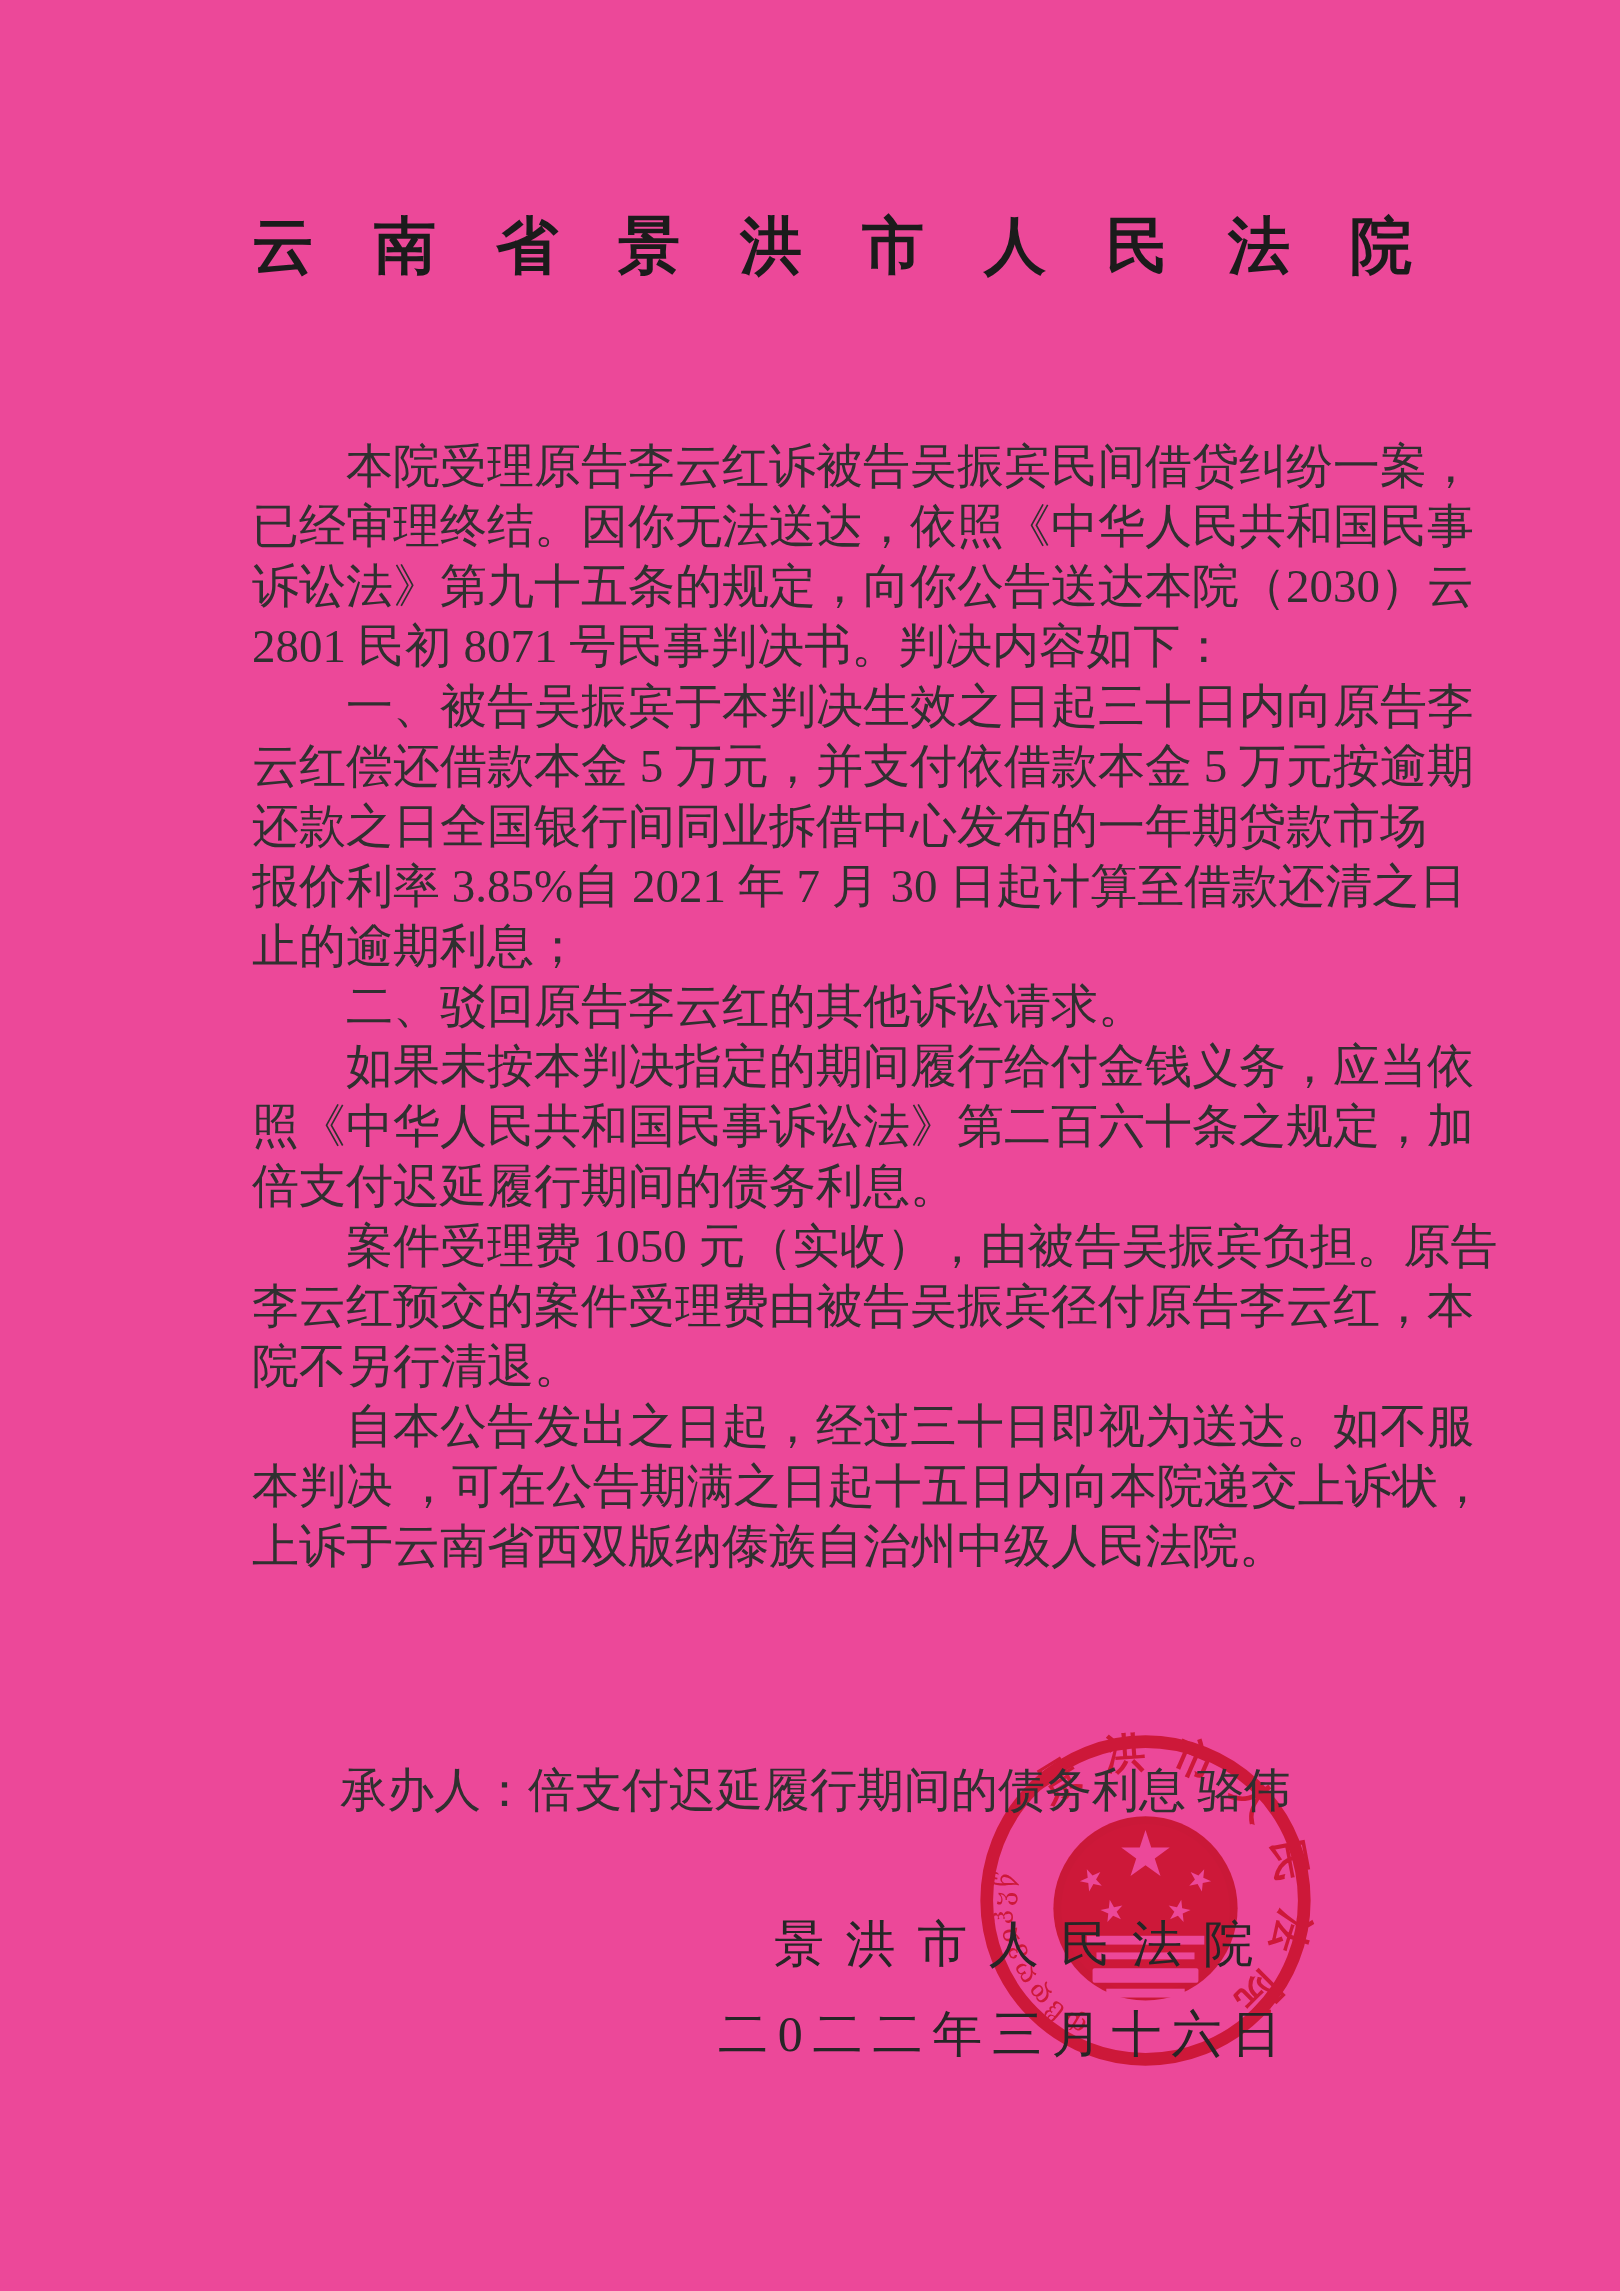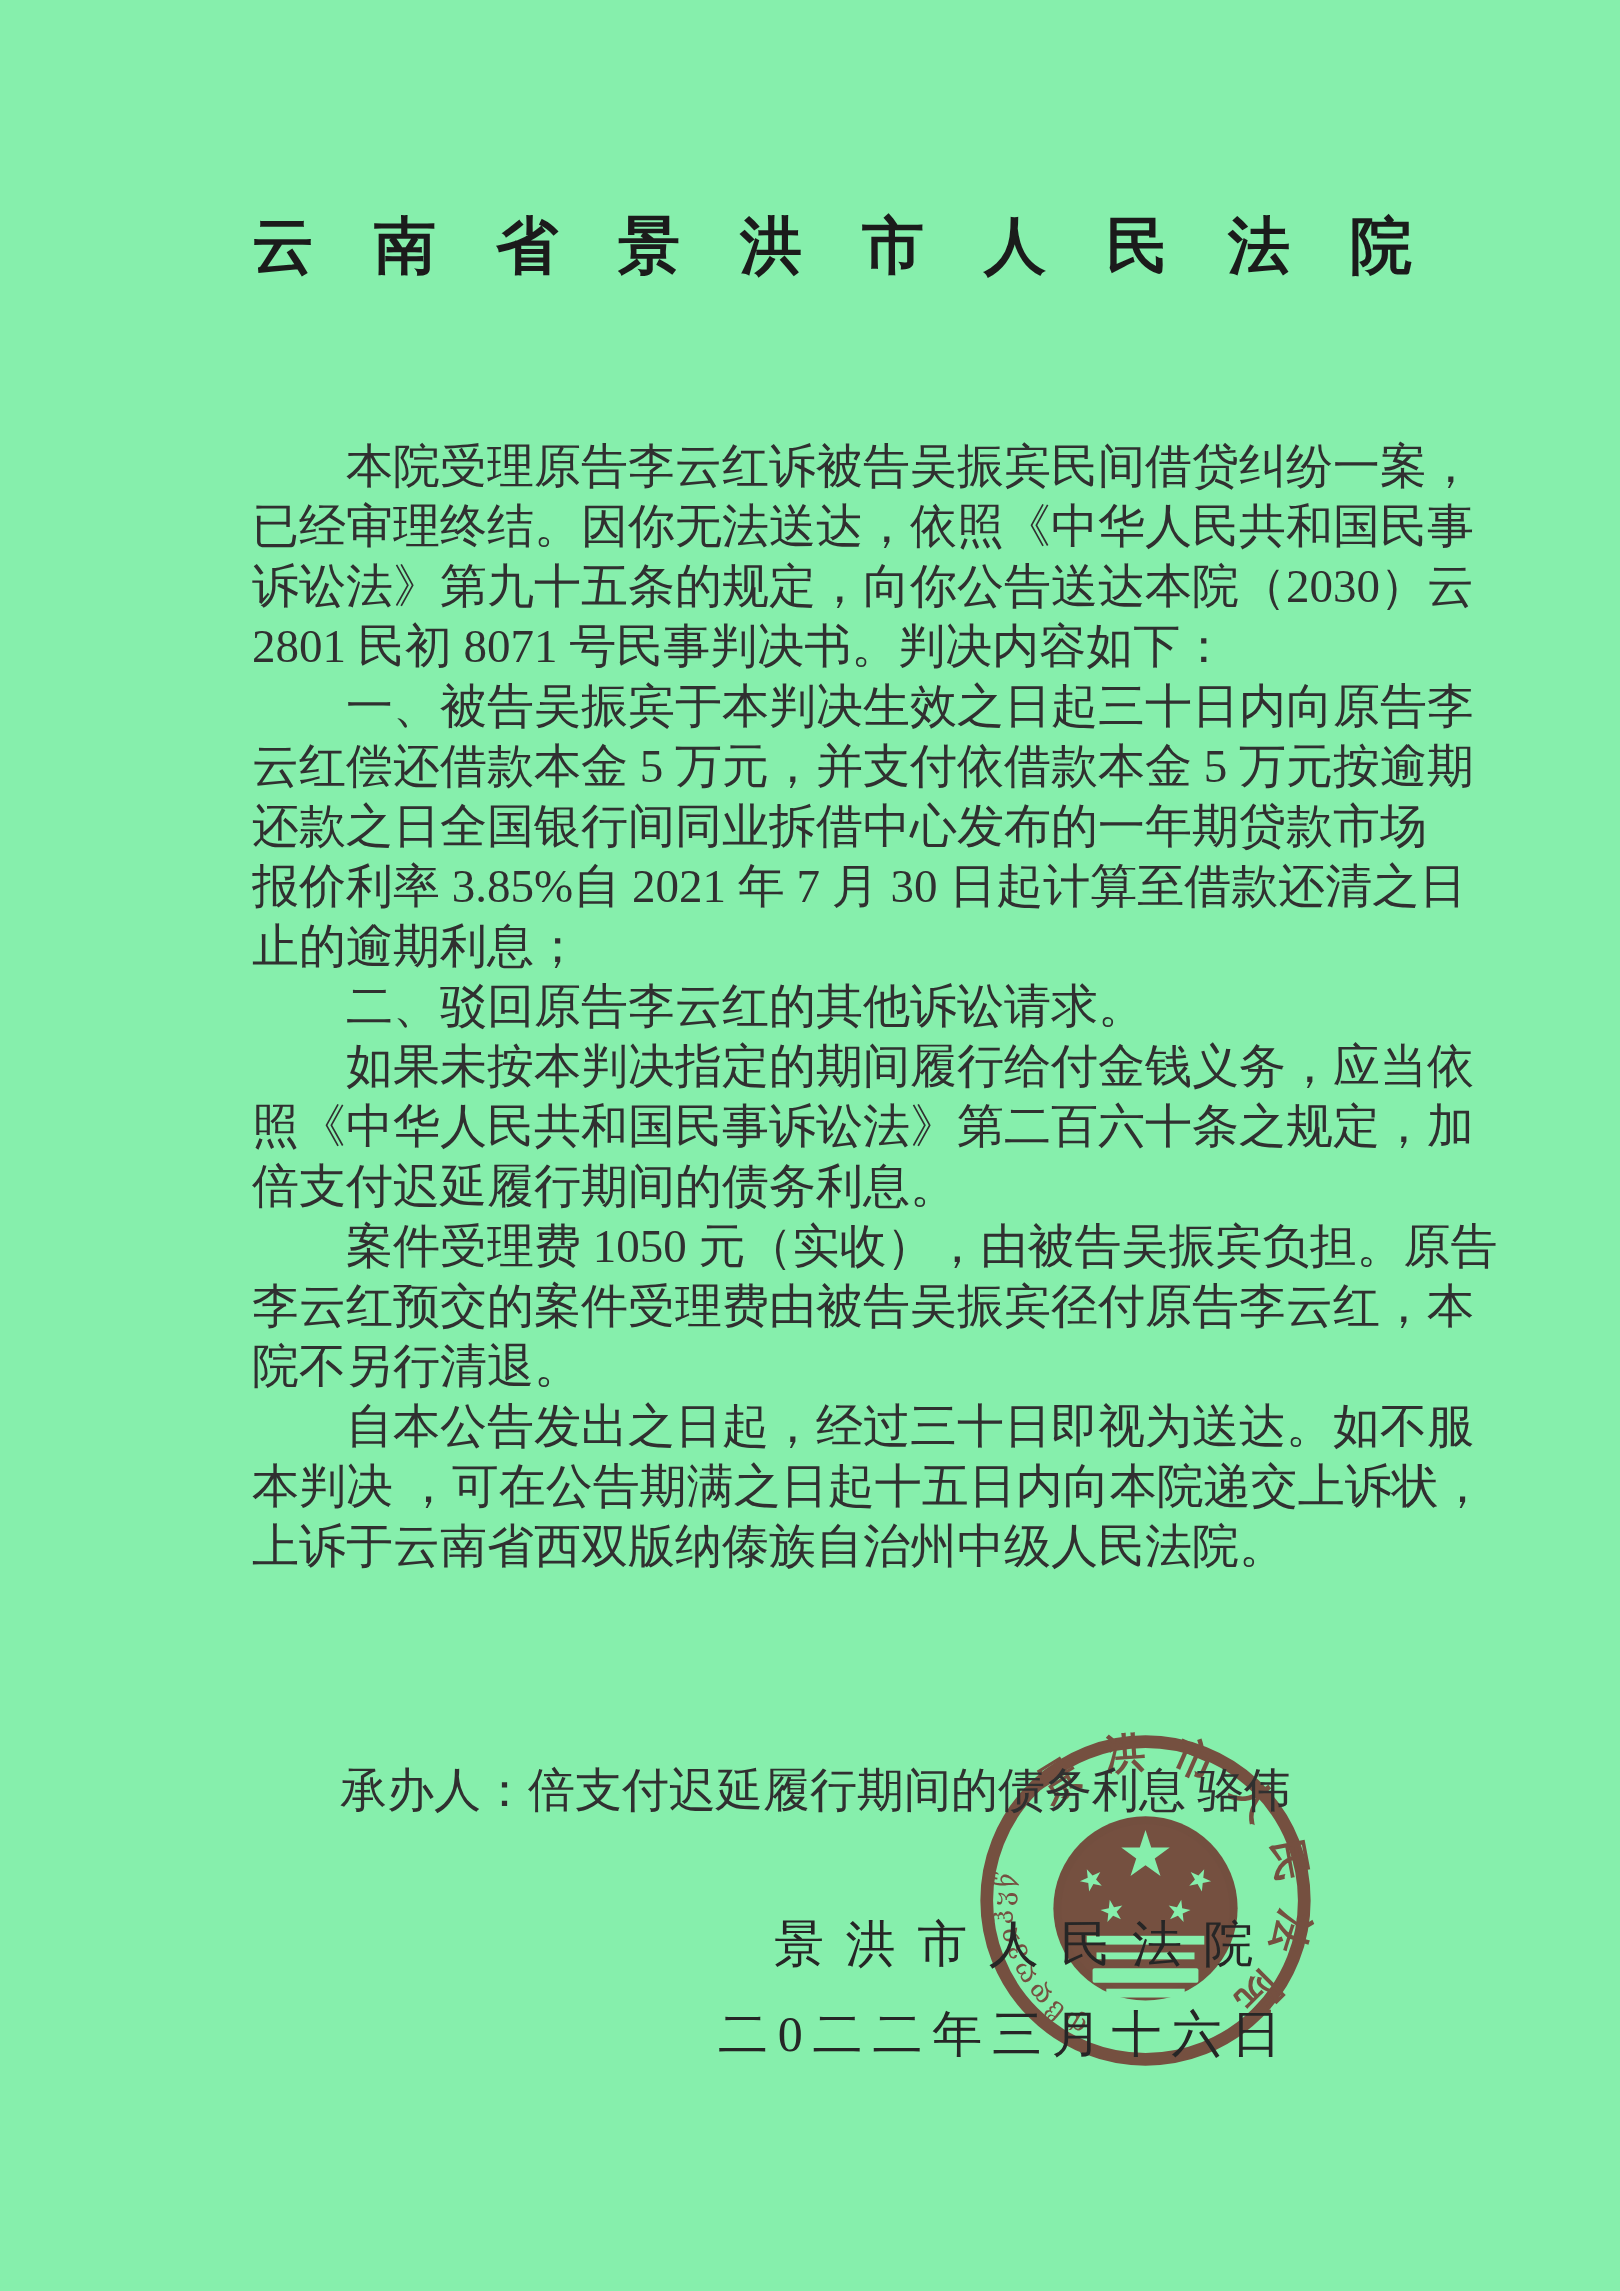--- a/index.html
+++ b/index.html
@@ -1,20 +1,20 @@
 <!DOCTYPE html>
 <html><head>
 <meta charset="utf-8">
 <style>
   html,body{margin:0;padding:0;background:#e8e8e8;}
   .page{
     position:relative;
     width:1620px;height:2292px;
     margin:0 auto;
-    background:#86efac;
+    background:#ec4899;
     overflow:hidden;
     font-family:"Liberation Serif","DejaVu Serif",serif;
     color:#2c2c2c;
   }
   .court-name{
     position:absolute;left:252px;top:204px;
     font-family:"Liberation Sans","DejaVu Sans",sans-serif;
     font-weight:700;font-size:62px;letter-spacing:60px;
     color:#1b1b1b;white-space:nowrap;
   }

